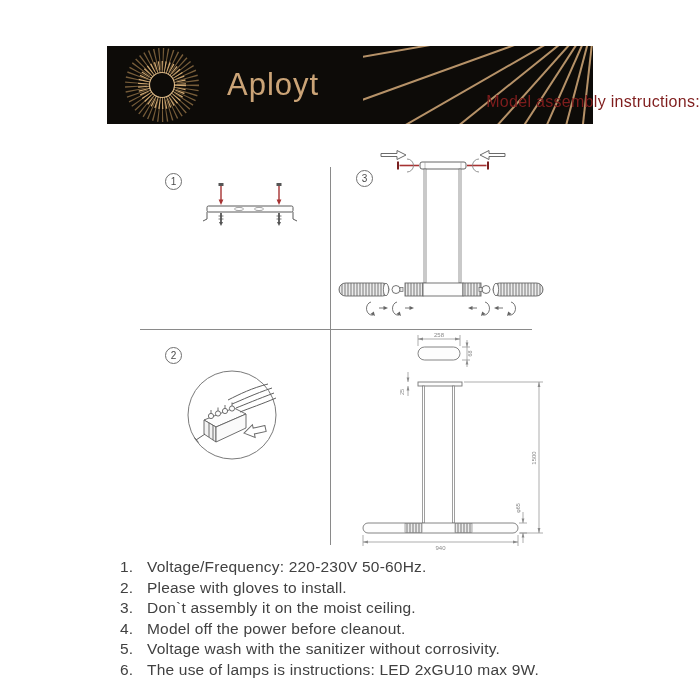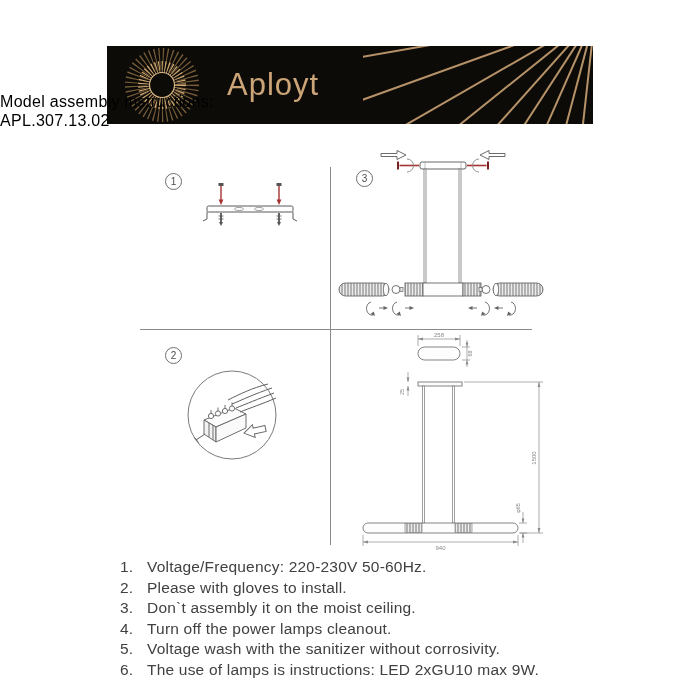--- a/index.html
+++ b/index.html
@@ -8,22 +8,22 @@
 
   
   .banner{position:absolute;left:107px;top:10px;width:486px;height:78px;
           background:#0d0b08;overflow:hidden;margin-top:36px;}
   .brand{position:absolute;left:120px;top:0;height:78px;display:flex;align-items:center;
          color:#cba477;font-size:31px;letter-spacing:1px;font-weight:400;}
   .logo-svg{position:absolute;left:12px;top:0;}
   .rays-svg{position:absolute;right:0;top:0;}
 
   
-  .title{position:absolute;left:0;top:92px;width:700px;text-align:left;
-         color:#000000;font-size:16px;line-height:19px;letter-spacing:.3px;font-weight:500;}
+  .title{position:absolute;left:0;top:92px;width:700px;text-align:right;
+         color:#7f1d1d;font-size:16px;line-height:19px;letter-spacing:.3px;font-weight:500;}
 
   
   .divider-v{position:absolute;left:330px;top:167px;width:1px;height:378px;background:#8a8a8a;}
   .divider-h{position:absolute;left:140px;top:329px;width:392px;height:1px;background:#8a8a8a;}
 
   .step-badge{position:absolute;width:15px;height:15px;border:1px solid #6f6f6f;border-radius:50%;
               display:flex;align-items:center;justify-content:center;
               font-size:10px;color:#4a4a4a;background:#fff;}
   .badge-1{left:165px;top:173px;}
   .badge-2{left:165px;top:347px;}
@@ -71,21 +71,20 @@
         <line x1="232" y1="-30" x2="75" y2="212"></line>
         <line x1="232" y1="-30" x2="115" y2="235"></line>
         <line x1="232" y1="-30" x2="158" y2="250"></line>
         <line x1="232" y1="-30" x2="200" y2="258"></line>
       </g>
     </svg>
   </div>
 
   <div class="title">
     <div>Model assembly instructions:</div>
-    <div>APL.307.13.02</div>
   </div>
 
   <div class="divider-v"></div>
   <div class="divider-h"></div>
 
   <div class="step-badge badge-1">
     <span>1</span>
   </div>
   <div class="step-badge badge-2">
     <span>2</span>
@@ -301,21 +300,21 @@
     <div class="instr-row">
       <span class="instr-num">2.</span>
       <span class="instr-text">Please with gloves to install.</span>
     </div>
     <div class="instr-row">
       <span class="instr-num">3.</span>
       <span class="instr-text">Don`t assembly it on the moist ceiling.</span>
     </div>
     <div class="instr-row">
       <span class="instr-num">4.</span>
-      <span class="instr-text">Turn off the power lamps cleanout.</span>
+      <span class="instr-text">Model off the power before cleanout.</span>
     </div>
     <div class="instr-row">
       <span class="instr-num">5.</span>
       <span class="instr-text">Voltage wash with the sanitizer without corrosivity.</span>
     </div>
     <div class="instr-row">
       <span class="instr-num">6.</span>
       <span class="instr-text">The use of lamps is instructions: LED 2xGU10 max 9W.</span>
     </div>
   </div>

